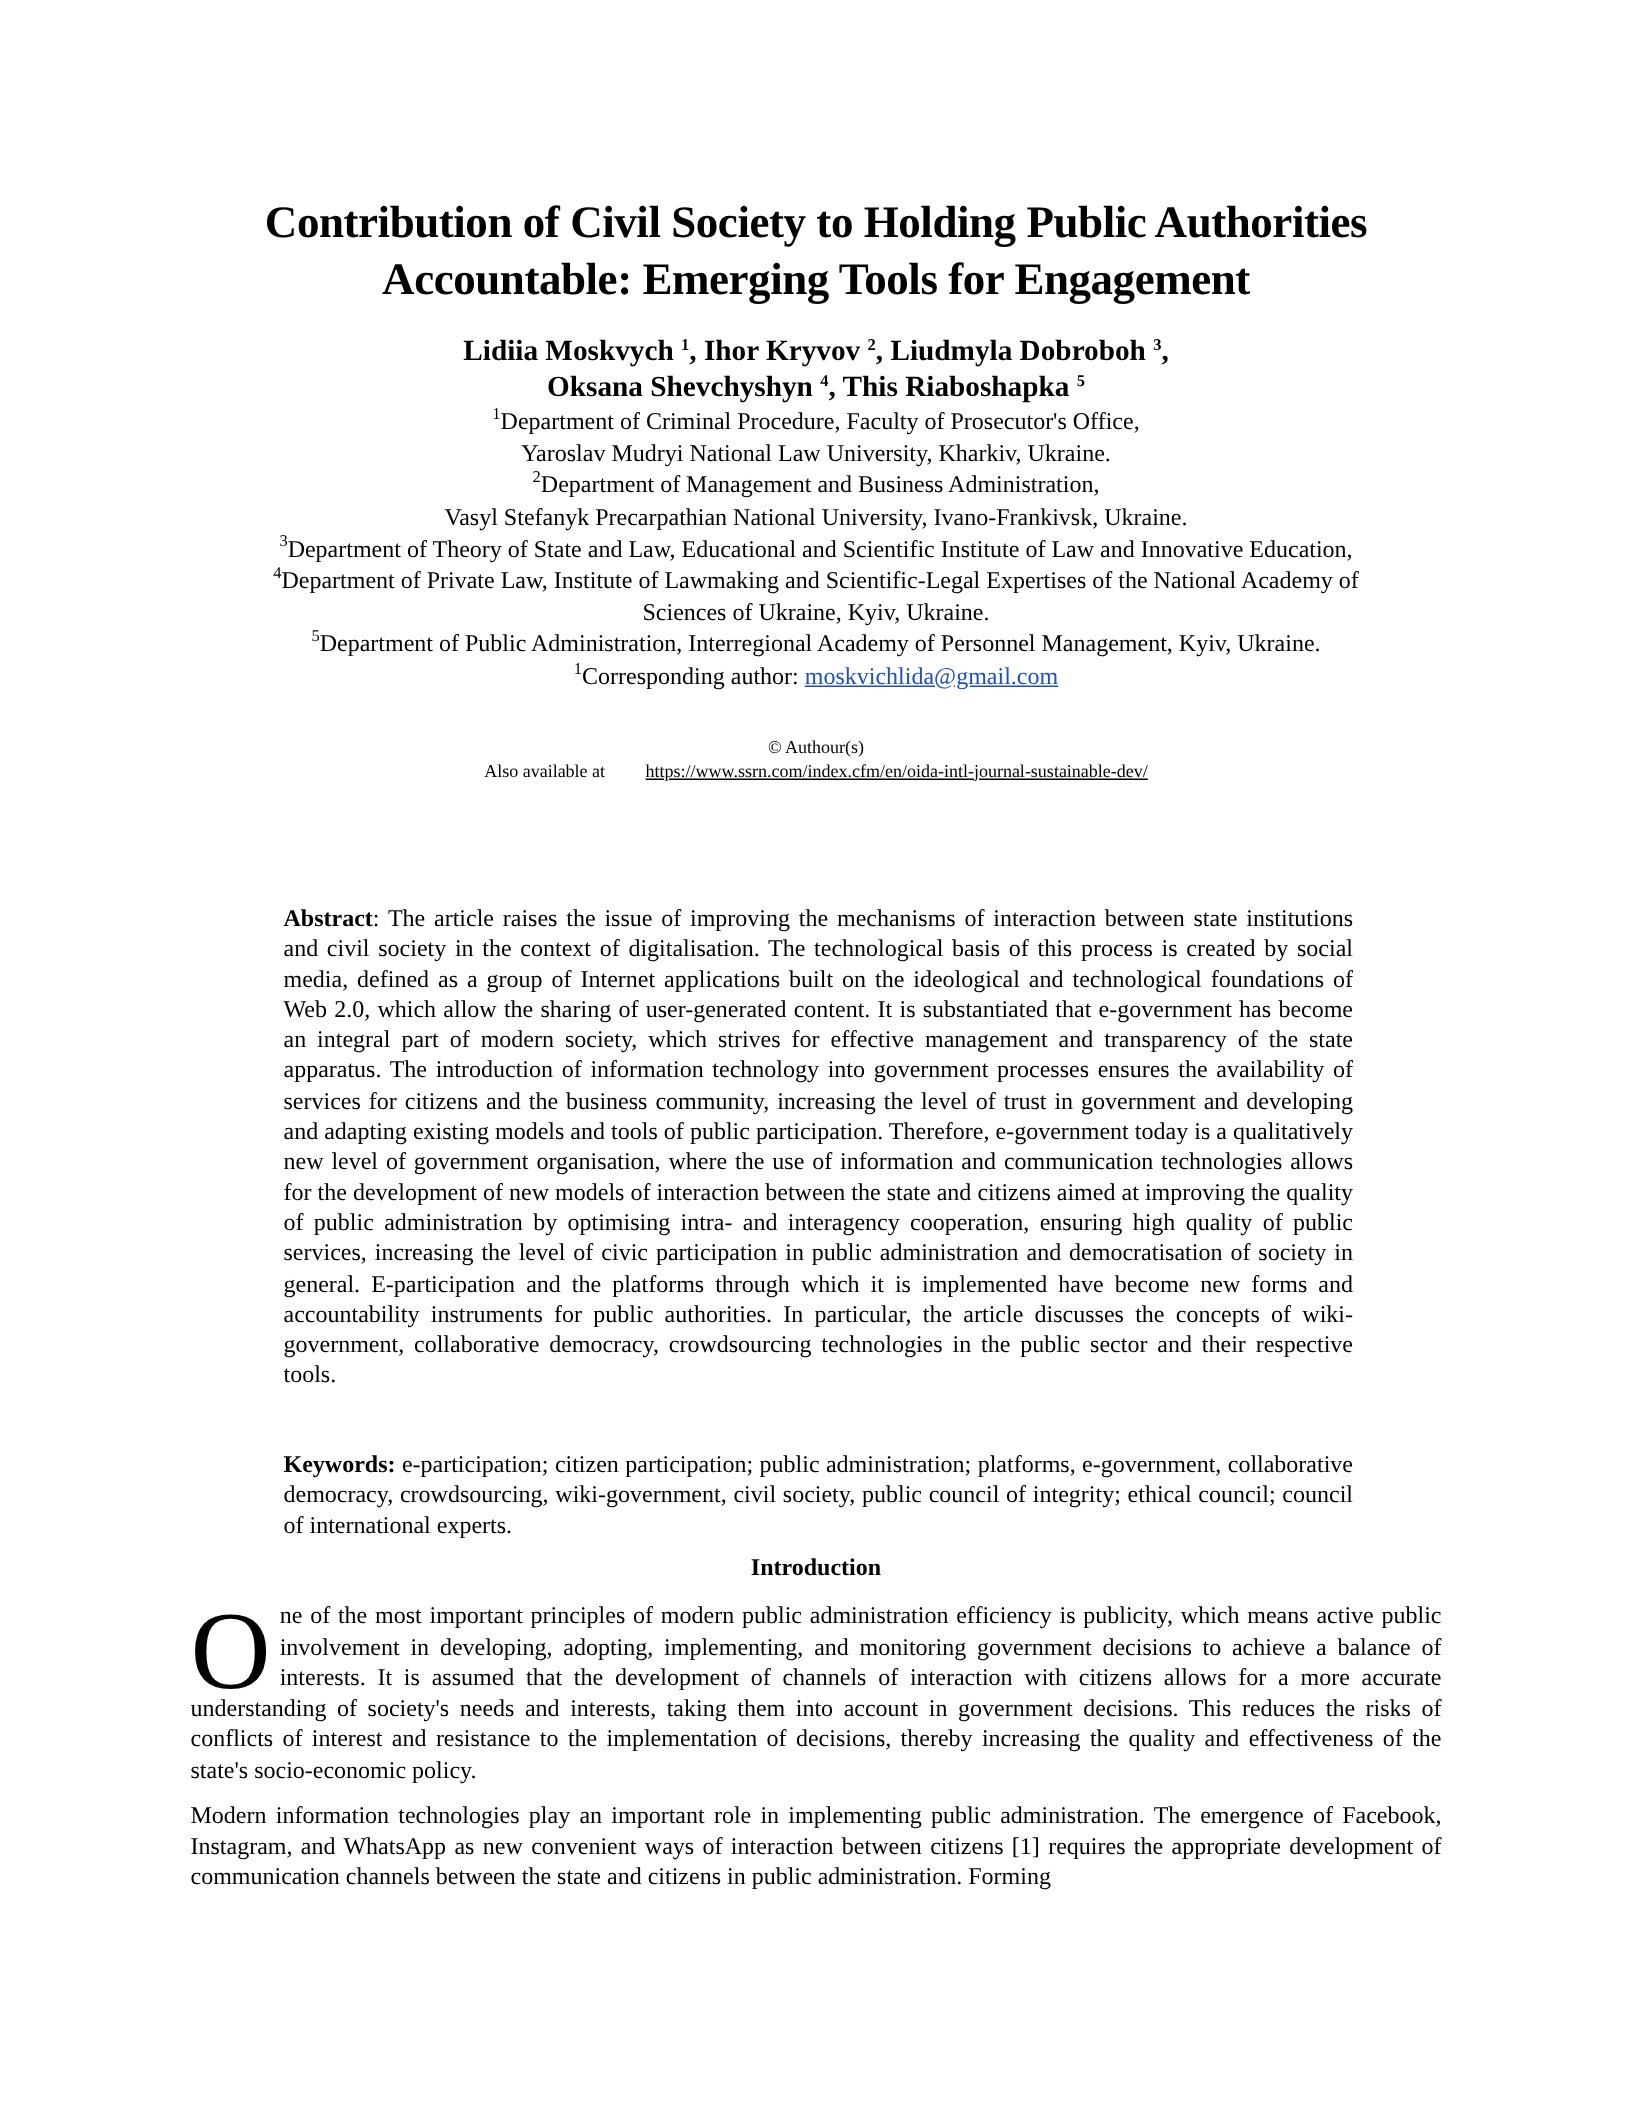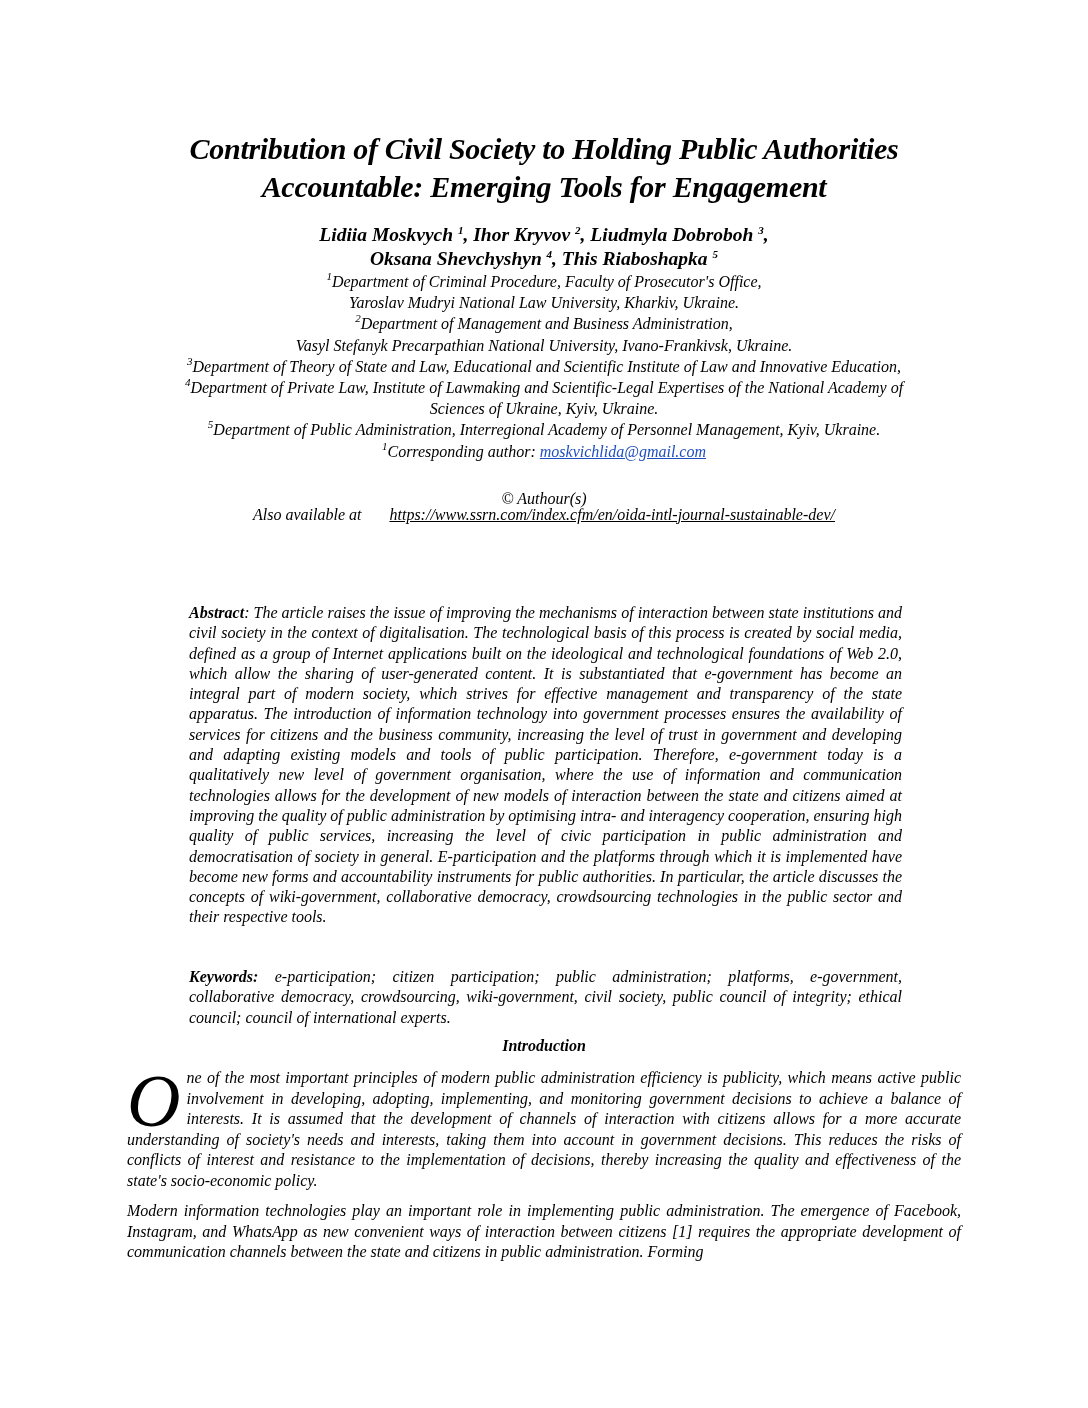--- a/index.html
+++ b/index.html
@@ -1,24 +1,24 @@
 <!DOCTYPE html>
 <html><head>
   <meta charset="utf-8">
   <style>
     html, body { margin: 0; padding: 0; background: #ffffff; }
     body { width: 1088px; height: 1408px; position: relative; overflow: hidden; color: #000; font-family: "Liberation Serif", serif; }
-    .page { position: absolute; left: 0; top: 0; width: 1088px; height: 1408px; font-style: italic; }
+    .page { position: absolute; left: 0; top: 0; width: 1088px; height: 1408px; }
     .title { position: absolute; left: 100px; width: 888px; top: 130px; text-align: center; font-weight: bold; font-size: 30px; line-height: 38px; letter-spacing: -0.3px; }
     .authors { position: absolute; left: 100px; width: 888px; top: 223px; text-align: center; font-weight: bold; font-size: 19.5px; line-height: 24px; }
     .authors sup, .aff sup { font-size: 11px; vertical-align: 7px; line-height: 0; }
     .affs { position: absolute; left: 100px; width: 888px; top: 271px; text-align: center; font-size: 16px; line-height: 21.2px; }
     .aff-line { display: block; white-space: nowrap; }
     a.link { color: #1f4fbf; text-decoration: underline; }
-    .journal { position: absolute; left: 100px; width: 888px; top: 491px; text-align: center; font-size: 16px; line-height: 15.5px; }
+    .journal { position: absolute; left: 100px; width: 888px; top: 491px; text-align: center; font-size: 12px; line-height: 15.5px; }
     .journal a { color: #000; text-decoration: underline; margin-left: 24px; }
     .abstract { position: absolute; left: 189px; width: 713px; top: 603px; font-size: 16px; line-height: 20.3px; text-align: justify; }
     .keywords { position: absolute; left: 189px; width: 713px; top: 967px; font-size: 16px; line-height: 20.3px; text-align: justify; }
     .label-bold { font-weight: bold; margin-top: 31px; }
     .section-title { position: absolute; left: 100px; width: 888px; top: 1036px; text-align: center; font-weight: bold; font-size: 16px; line-height: 20px; }
     .intro { position: absolute; left: 127px; width: 834px; top: 1068px; font-size: 16px; line-height: 20.5px; text-align: justify; }
     .intro p { margin: 0 0 10px 0; }
     .dropcap { float: left; font-size: 74px; line-height: 58px; margin: 4px 6px -4px 0; font-family: "Liberation Serif", serif; }
   </style>
 </head>

